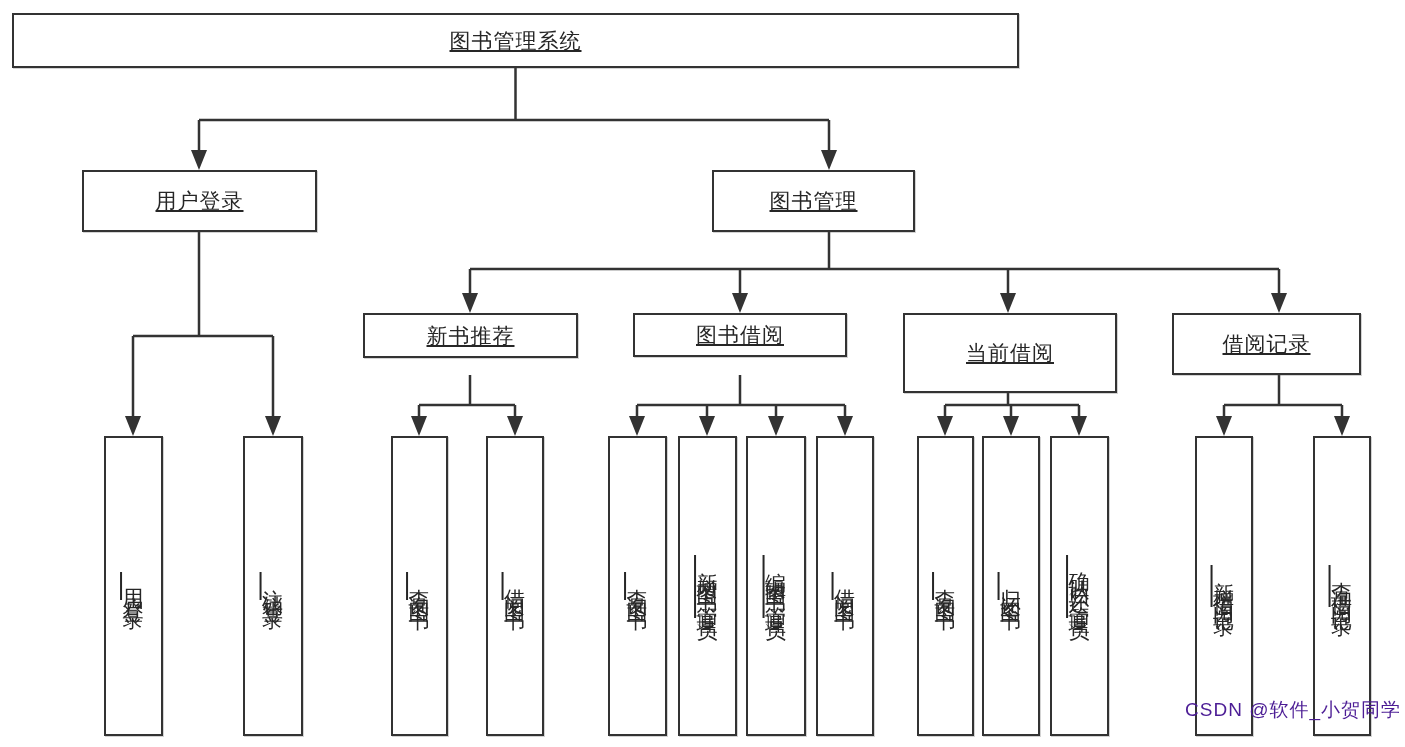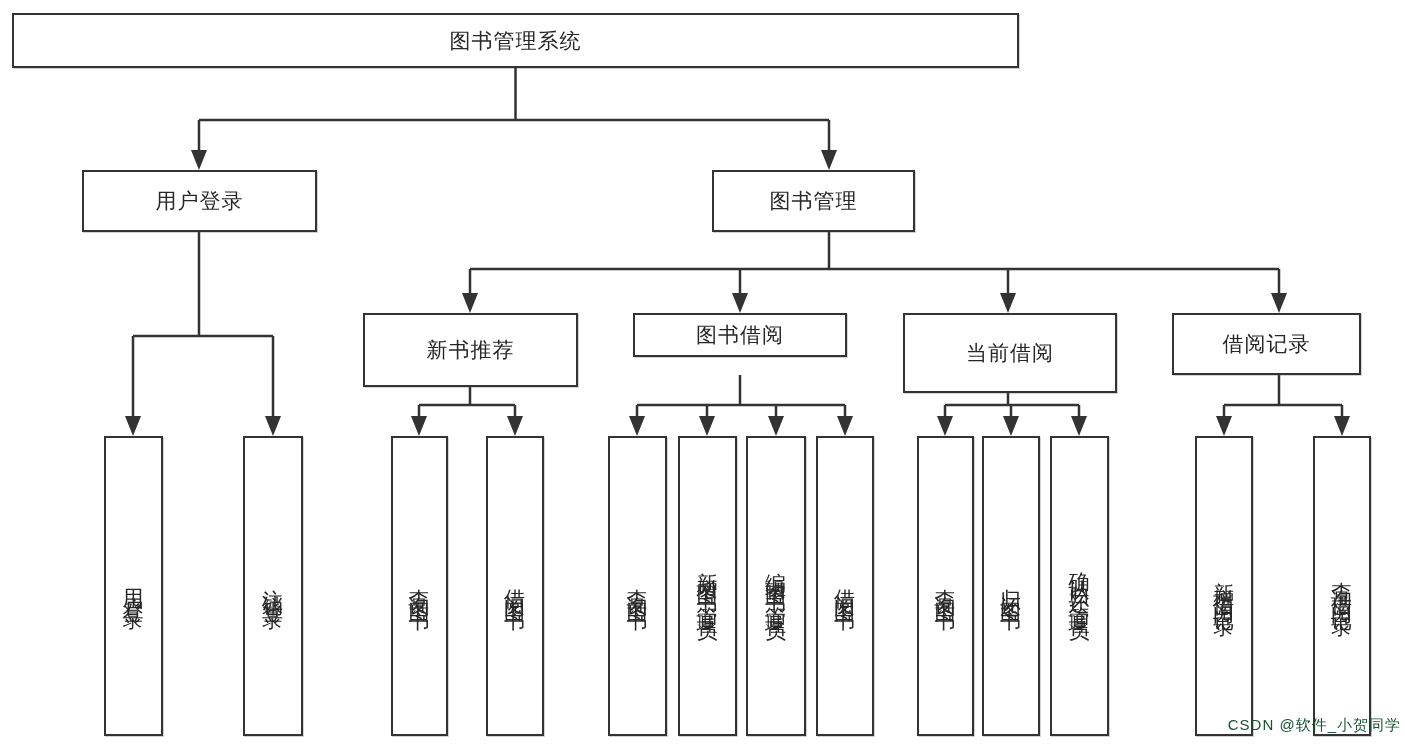--- a/index.html
+++ b/index.html
@@ -20,40 +20,41 @@
   }
   .box {
     position: absolute;
     box-sizing: border-box;
     border: 2px solid #333333;
     background: #ffffff;
     display: flex;
     align-items: center;
     justify-content: center;
     box-shadow: 1px 1px 0 rgba(80,80,80,0.25);
+    text-decoration: underline;
   }
   .hbox .lbl {
     font-size: 21px;
     letter-spacing: 1px;
     white-space: nowrap;
   }
   .vbox .lbl {
     writing-mode: vertical-rl;
     text-orientation: mixed;
     font-size: 21px;
     line-height: 1.1;
     letter-spacing: 7px;
     white-space: nowrap;
   }
   .watermark {
     position: absolute;
     right: 4px;
-    bottom: 12px;
-    font-size: 15px;
-    color: #14532d;
+    bottom: 24px;
+    font-size: 19px;
+    color: #4c1d95;
     letter-spacing: 1px;
     white-space: nowrap;
   }
 </style>
 </head>
 <body>
 
 <div class="canvas">
 
   <svg class="wires" viewBox="0 0 1405 747" xmlns="http://www.w3.org/2000/svg">
@@ -100,21 +101,21 @@
     <span class="lbl">图书管理系统</span>
   </div>
 
   <div class="box hbox" style="left:82px;top:170px;width:235px;height:62px">
     <span class="lbl">用户登录</span>
   </div>
   <div class="box hbox" style="left:712px;top:170px;width:203px;height:62px">
     <span class="lbl">图书管理</span>
   </div>
 
-  <div class="box hbox" style="left:363px;top:313px;width:215px;height:74px">
+  <div class="box hbox" style="left:363px;top:313px;width:215px;height:45px">
     <span class="lbl">新书推荐</span>
   </div>
   <div class="box hbox" style="left:633px;top:313px;width:214px;height:44px">
     <span class="lbl">图书借阅</span>
   </div>
   <div class="box hbox" style="left:903px;top:313px;width:214px;height:80px">
     <span class="lbl">当前借阅</span>
   </div>
   <div class="box hbox" style="left:1172px;top:313px;width:189px;height:62px">
     <span class="lbl">借阅记录</span>

